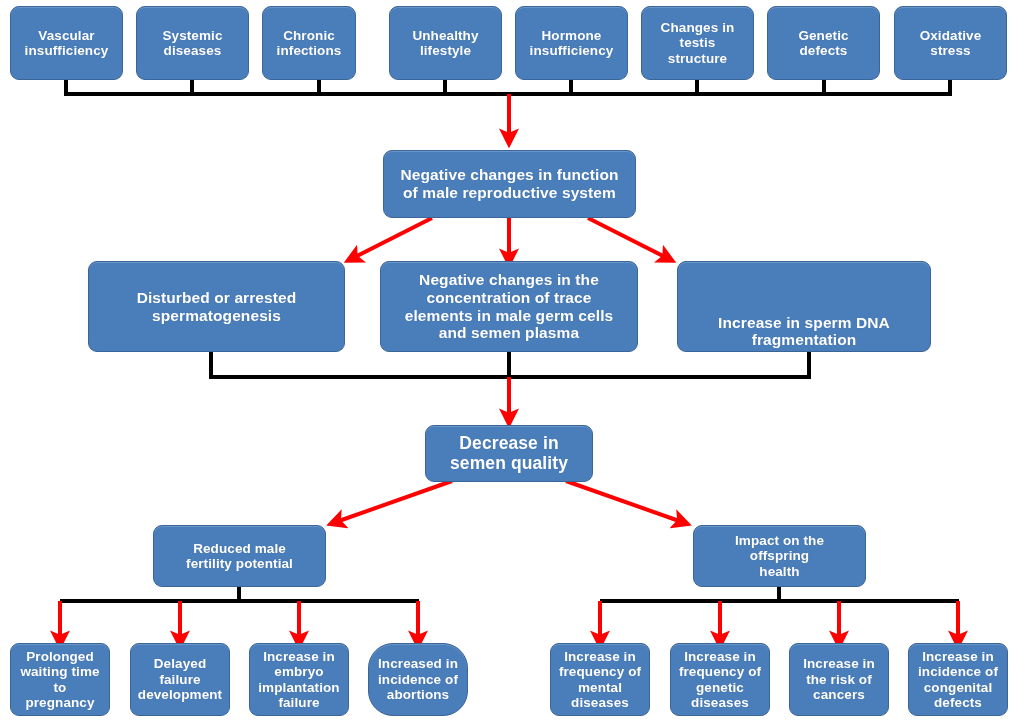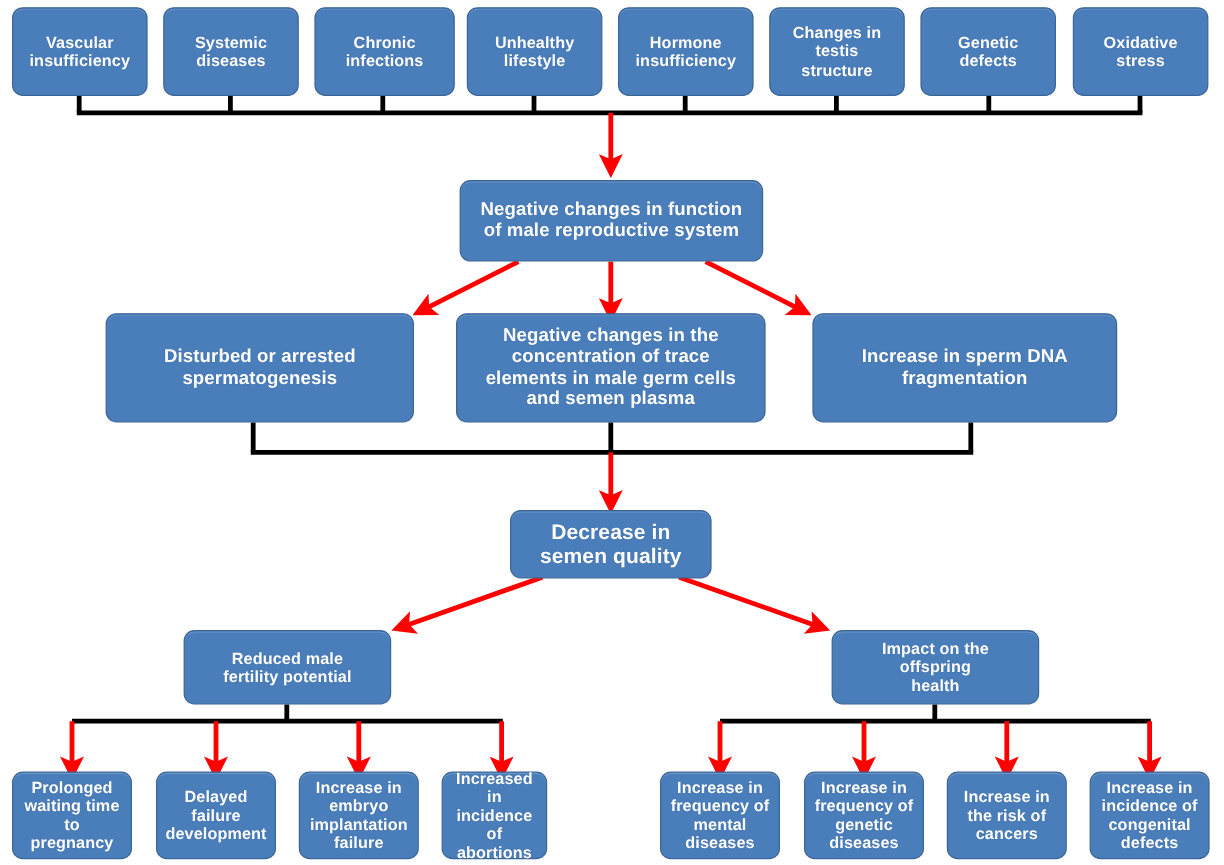--- a/index.html
+++ b/index.html
@@ -118,21 +118,21 @@
   </svg>
 
   <div class="node l1" style="left:10px;  top:6px;  width:113px; height:74px;text-align:center;">
     <span>Vascular
 insufficiency</span>
   </div>
   <div class="node l1" style="left:136px; top:6px;  width:113px; height:74px;">
     <span>Systemic
 diseases</span>
   </div>
-  <div class="node l1" style="left:262px; top:6px;  width:117px; height:74px;">
+  <div class="node l1" style="left:262px; top:6px;  width:94px; height:74px;">
     <span>Chronic
 infections</span>
   </div>
   <div class="node l1" style="left:389px; top:6px;  width:113px; height:74px;">
     <span>Unhealthy
 lifestyle</span>
   </div>
   <div class="node l1" style="left:515px; top:6px;  width:113px; height:74px;">
     <span>Hormone
 insufficiency</span>
@@ -159,21 +159,21 @@
   <div class="node l3" style="left:88px;  top:261px; width:257px; height:91px;">
     <span>Disturbed or arrested
 spermatogenesis</span>
   </div>
   <div class="node l3" style="left:380px; top:261px; width:258px; height:91px;">
     <span>Negative changes in the
 concentration of trace
 elements in male germ cells
 and semen plasma</span>
   </div>
-  <div class="node l3" style="left:677px; top:261px; width:254px; height:91px;">
+  <div class="node l3" style="left:677px; top:261px; width:254px; height:91px;align-items:flex-end;">
     <span>Increase in sperm DNA
 fragmentation</span>
   </div>
 
   <div class="node l4" style="left:425px; top:425px; width:168px; height:57px;">
     <span>Decrease in
 semen quality</span>
   </div>
 
   <div class="node l5" style="left:153px; top:525px; width:173px; height:62px;">
@@ -196,21 +196,21 @@
     <span>Delayed
 failure
 development</span>
   </div>
   <div class="node l6" style="left:249px; top:643px; width:100px; height:73px;">
     <span>Increase in
 embryo
 implantation
 failure</span>
   </div>
-  <div class="node l6" style="left:368px; top:643px; width:88px; height:73px;">
+  <div class="node l6" style="left:368px; top:643px; width:100px; height:73px;border-radius:25px;">
     <span>Increased in
 incidence of
 abortions</span>
   </div>
 
   <div class="node l6" style="left:550px; top:643px; width:100px; height:73px;">
     <span>Increase in
 frequency of
 mental
 diseases</span>

